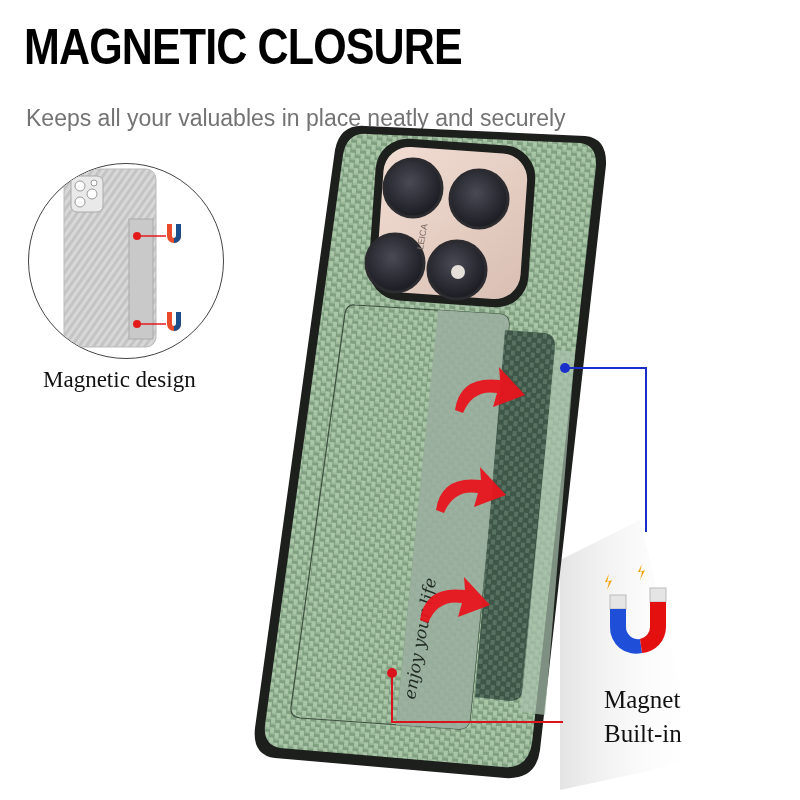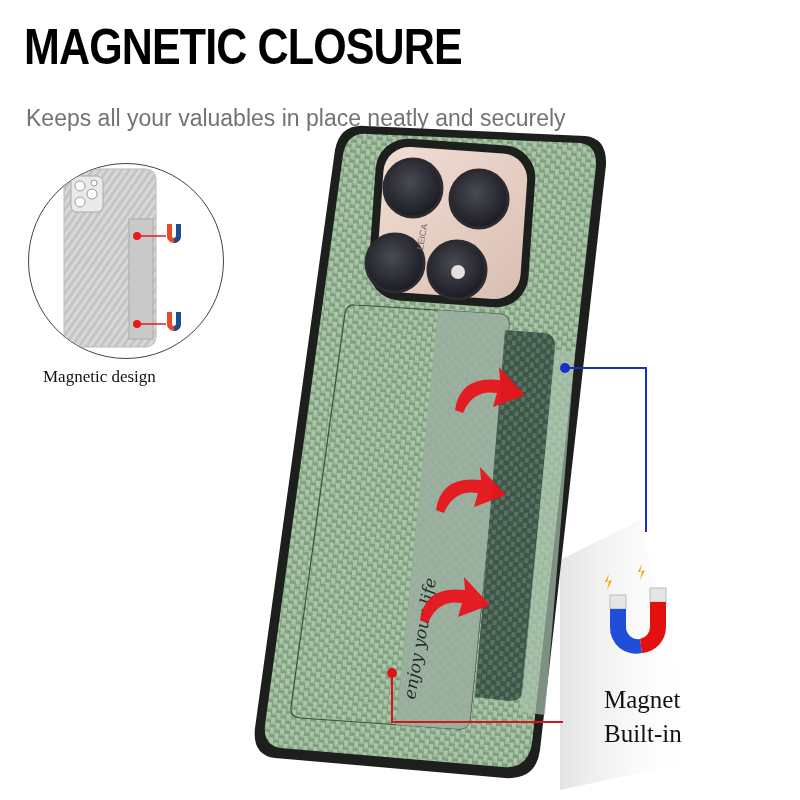--- a/index.html
+++ b/index.html
@@ -1,21 +1,21 @@
 <!DOCTYPE html>
 <html><head>
 <meta charset="utf-8">
 <style>
   html,body{margin:0;padding:0;background:#fff;}
   body{width:800px;height:800px;position:relative;overflow:hidden;font-family:"Liberation Sans",sans-serif;}
   .headline{position:absolute;left:24px;top:22px;font-family:"Liberation Sans",sans-serif;font-weight:bold;font-size:50px;letter-spacing:-1px;color:#000;transform:scaleX(0.86);transform-origin:left top;line-height:1;}
   .subline{position:absolute;left:26px;top:82px;font-size:23px;color:#737373;line-height:1;margin-top:25px;}
   .circle{position:absolute;left:28px;top:163px;width:194px;height:194px;border-radius:50%;border:1.5px solid #444;background:#fff;overflow:hidden;}
   .caption{position:absolute;font-family:"Liberation Serif",serif;color:#111;}
-  .cap-mag{left:43px;top:367px;font-size:17px;}
+  .cap-mag{left:43px;top:367px;font-size:23px;}
   .cap-built{left:604px;top:683px;font-size:25px;line-height:34px;}
   svg{position:absolute;left:0;top:0;}
 </style>
 </head>
 <body>
 
 <div class="headline">MAGNETIC CLOSURE</div>
 <div class="subline">Keeps all your valuables in place neatly and securely</div>
 
 <div class="circle">

